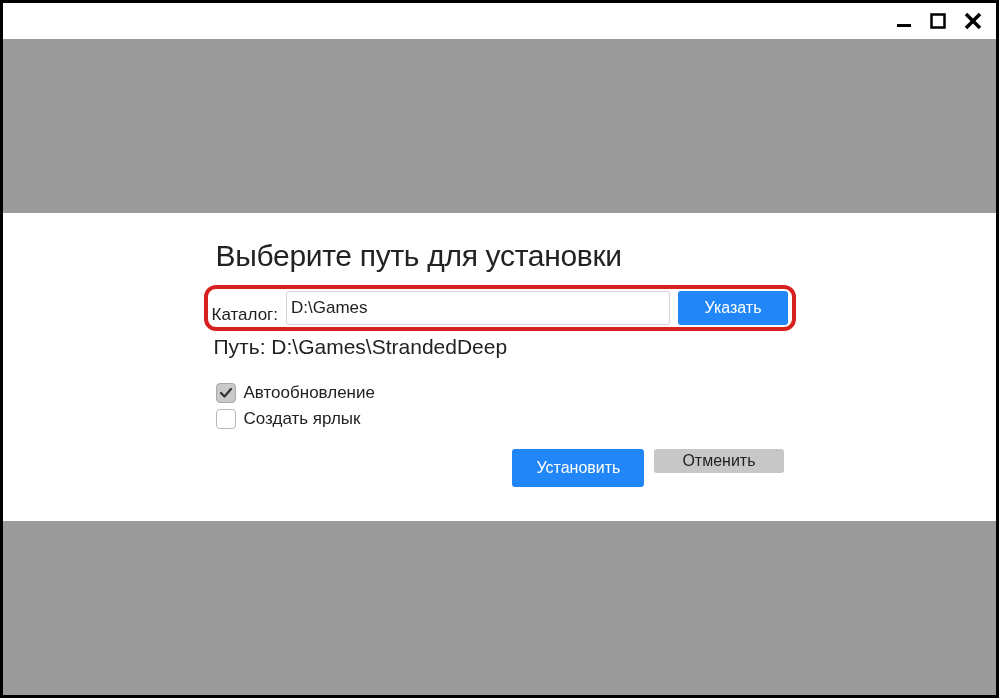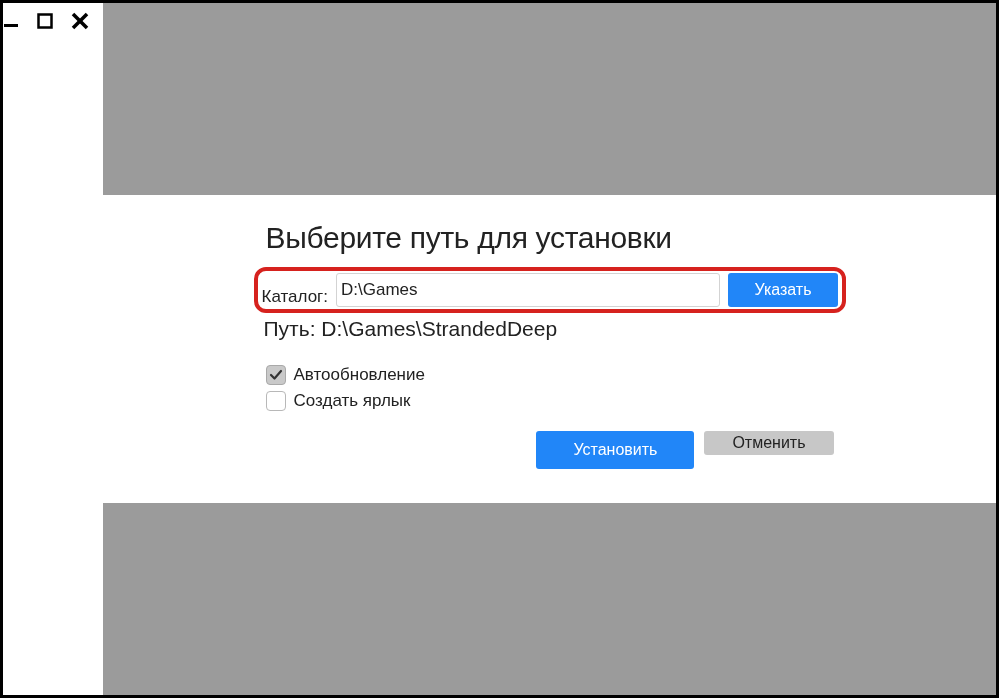--- a/index.html
+++ b/index.html
@@ -8,21 +8,21 @@
       background: #fff;
       width: 999px;
       height: 698px;
       overflow: hidden;
     }
     .window-frame {
       width: 999px;
       height: 698px;
       border: 3px solid #000;
       display: flex;
-      flex-direction: row;
+      flex-direction: column;
       background: #fff;
     }
     .titlebar {
       height: 36px;
       background: #fff;
       display: flex;
       justify-content: flex-end;
       align-items: center;
       padding-right: 14px;
       gap: 18px;
@@ -127,21 +127,21 @@
     .checkbox.checked svg { display: block; }
     .checkbox svg { display: none; }
     .action-row {
       display: flex;
       justify-content: flex-end;
       gap: 10px;
       margin-top: 20px;
     }
     .install-btn {
       height: 38px;
-      padding: 0 37px;
+      padding: 0 24px;
       background: #2186f8;
       color: #fff;
       border: none;
       border-radius: 3px;
       font-size: 16px;
       cursor: pointer;
     }
     .cancel-btn {
       height: 24px;
       padding: 0 28px;

